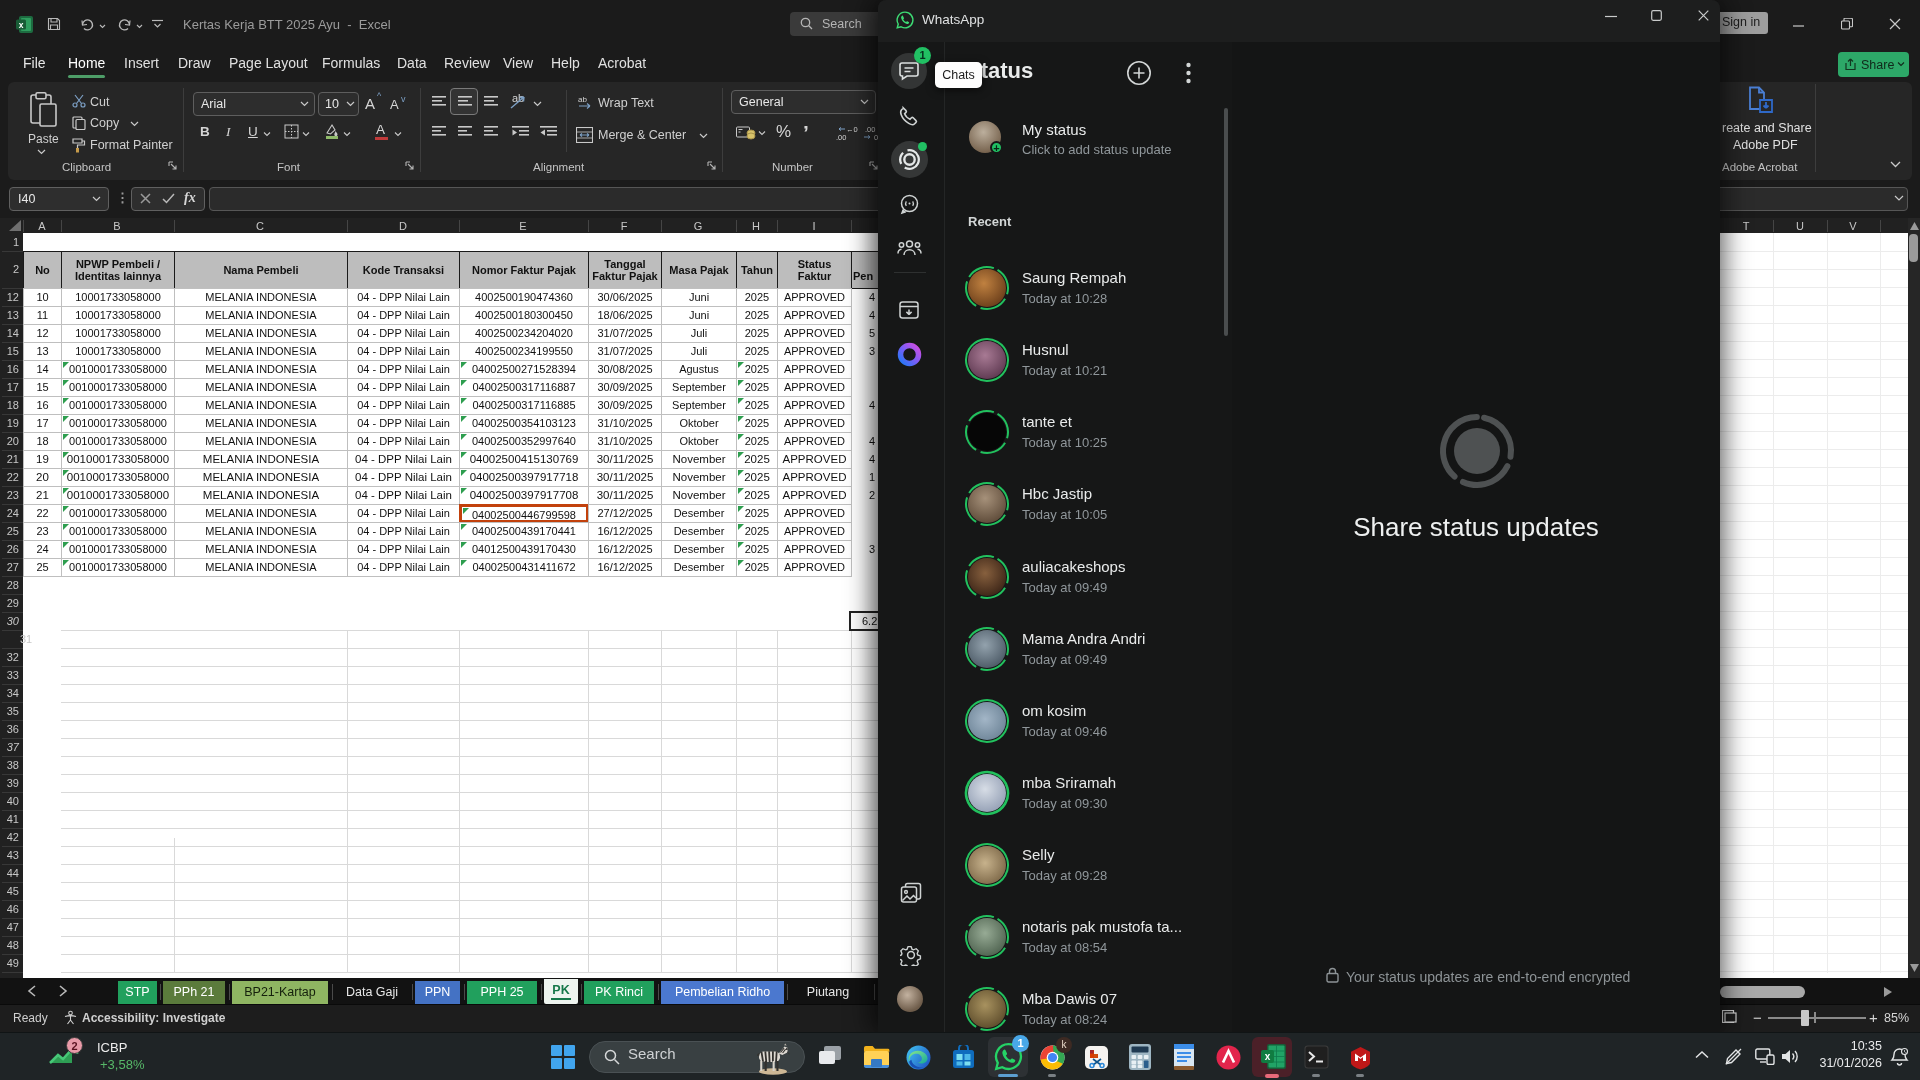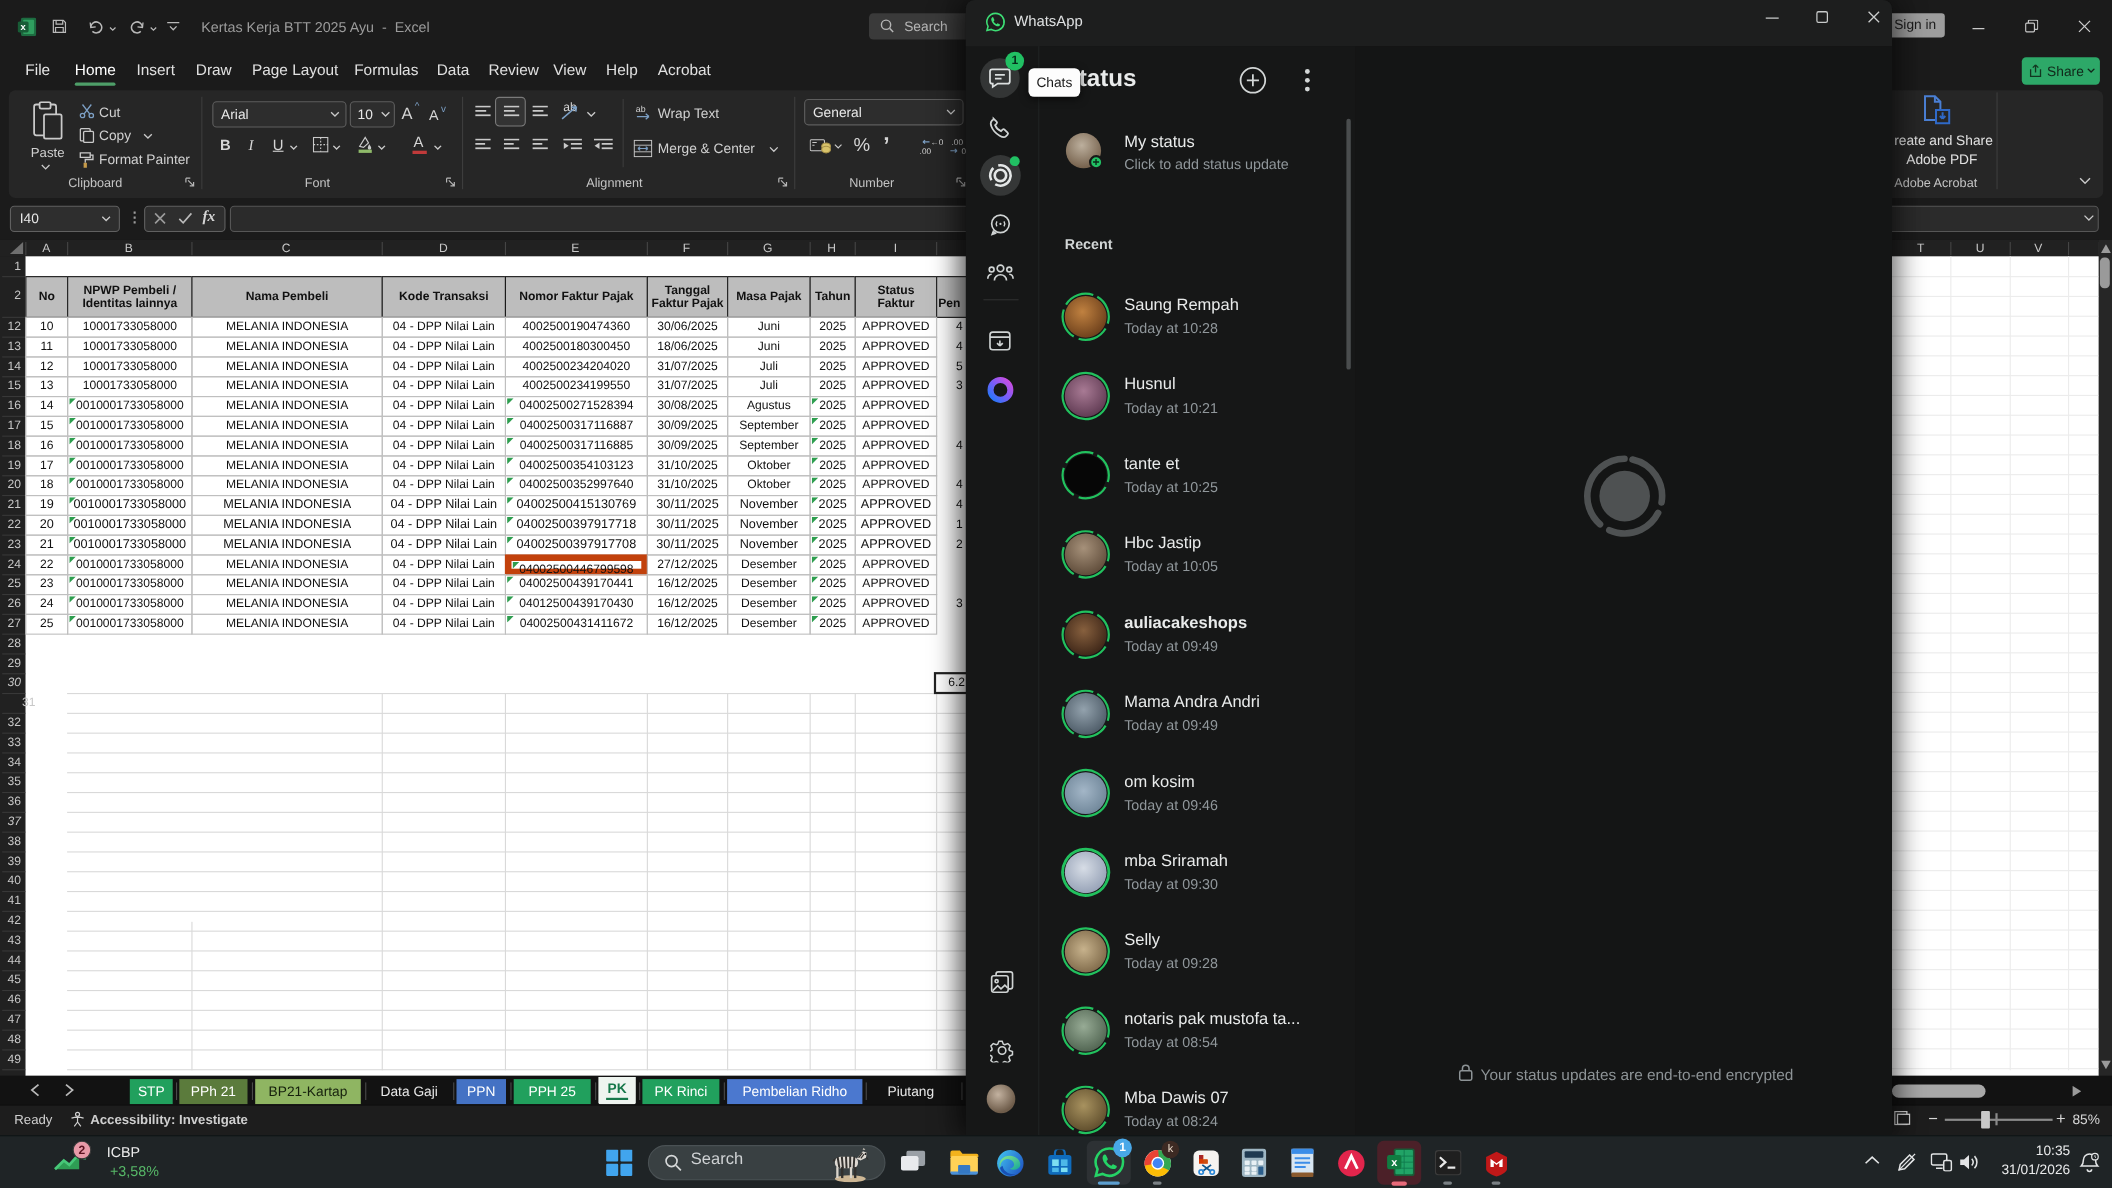--- a/index.html
+++ b/index.html
@@ -664,21 +664,21 @@
         <path d="M0 0 H6 L0 6 z" fill="#2e9e4f"></path>
       </svg>2025</div>
 <div class="abs" style="left:777px;top:486px;width:75px;height:19px;border:1px solid #bfbfbf;color:#111;font-size:11.5px;line-height:17px;text-align:center;">APPROVED</div>
 <div class="t" style="left:869px;top:486px;font-size:11px;color:#111;line-height:18px;">2</div>
 <div class="abs" style="left:23px;top:504px;width:39px;height:19px;border:1px solid #bfbfbf;color:#111;font-size:11px;line-height:17px;text-align:center;">22</div>
 <div class="abs" style="left:61px;top:504px;width:114px;height:19px;border:1px solid #bfbfbf;color:#111;font-size:11px;line-height:17px;text-align:center;"><svg class="abs" style="left:1px;top:1px" width="6" height="6" viewBox="0 0 6 6">
         <path d="M0 0 H6 L0 6 z" fill="#2e9e4f"></path>
       </svg>0010001733058000</div>
 <div class="abs" style="left:174px;top:504px;width:174px;height:19px;border:1px solid #bfbfbf;color:#111;font-size:11px;line-height:17px;text-align:center;">MELANIA INDONESIA</div>
 <div class="abs" style="left:347px;top:504px;width:113px;height:19px;border:1px solid #bfbfbf;color:#111;font-size:11px;line-height:17px;text-align:center;">04 - DPP Nilai Lain</div>
-<div class="abs" style="left:459px;top:504px;width:130px;height:19px;border:6px solid #c2410c;color:#111;font-size:11px;line-height:17px;text-align:center;"><svg class="abs" style="left:1px;top:1px" width="6" height="6" viewBox="0 0 6 6">
+<div class="abs" style="left:459px;top:504px;width:130px;height:19px;border:3px solid #c2410c;color:#111;font-size:11px;line-height:17px;text-align:center;"><svg class="abs" style="left:1px;top:1px" width="6" height="6" viewBox="0 0 6 6">
         <path d="M0 0 H6 L0 6 z" fill="#2e9e4f"></path>
       </svg>04002500446799598</div>
 <div class="abs" style="left:588px;top:504px;width:74px;height:19px;border:1px solid #bfbfbf;color:#111;font-size:11px;line-height:17px;text-align:center;">27/12/2025</div>
 <div class="abs" style="left:661px;top:504px;width:76px;height:19px;border:1px solid #bfbfbf;color:#111;font-size:11px;line-height:17px;text-align:center;">Desember</div>
 <div class="abs" style="left:736px;top:504px;width:42px;height:19px;border:1px solid #bfbfbf;color:#111;font-size:11px;line-height:17px;text-align:center;"><svg class="abs" style="left:1px;top:1px" width="6" height="6" viewBox="0 0 6 6">
         <path d="M0 0 H6 L0 6 z" fill="#2e9e4f"></path>
       </svg>2025</div>
 <div class="abs" style="left:777px;top:504px;width:75px;height:19px;border:1px solid #bfbfbf;color:#111;font-size:11px;line-height:17px;text-align:center;">APPROVED</div>
 <div class="abs" style="left:23px;top:522px;width:39px;height:19px;border:1px solid #bfbfbf;color:#111;font-size:11px;line-height:17px;text-align:center;">23</div>
 <div class="abs" style="left:61px;top:522px;width:114px;height:19px;border:1px solid #bfbfbf;color:#111;font-size:11px;line-height:17px;text-align:center;"><svg class="abs" style="left:1px;top:1px" width="6" height="6" viewBox="0 0 6 6">
@@ -911,21 +911,21 @@
 <div class="abs" style="left:90px;top:485px;width:38px;height:38px;border-radius:50%;background:radial-gradient(circle at 45% 35%,#a6917a,#5f4c3a 78%);"></div>
 <svg class="abs" style="left:86px;top:481px" width="46" height="46" viewBox="0 0 46 46" fill="none">
       <circle cx="23" cy="23" r="21" stroke="#22c15e" stroke-width="2" stroke-dasharray="28 5" transform="rotate(-60 23 23)"></circle>
     </svg>
 <div class="t" style="left:144px;top:485px;font-size:15px;color:#e9ebeb;">Hbc Jastip</div>
 <div class="t" style="left:144px;top:507px;font-size:13px;color:#90979b;">Today at 10:05</div>
 <div class="abs" style="left:90px;top:558px;width:38px;height:38px;border-radius:50%;background:radial-gradient(circle at 45% 40%,#87603e,#3c2517 78%);"></div>
 <svg class="abs" style="left:86px;top:554px" width="46" height="46" viewBox="0 0 46 46" fill="none">
       <circle cx="23" cy="23" r="21" stroke="#22c15e" stroke-width="2" stroke-dasharray="28 5" transform="rotate(-60 23 23)"></circle>
     </svg>
-<div class="t" style="left:144px;top:558px;font-size:15px;color:#e9ebeb;font-weight:bold;">auliacakeshops</div>
+<div class="t" style="left:144px;top:558px;font-size:15px;color:#e9ebeb;">auliacakeshops</div>
 <div class="t" style="left:144px;top:580px;font-size:13px;color:#90979b;">Today at 09:49</div>
 <div class="abs" style="left:90px;top:630px;width:38px;height:38px;border-radius:50%;background:radial-gradient(circle at 45% 40%,#93a2ad,#4c5a66 78%);"></div>
 <svg class="abs" style="left:86px;top:626px" width="46" height="46" viewBox="0 0 46 46" fill="none">
       <circle cx="23" cy="23" r="21" stroke="#22c15e" stroke-width="2" stroke-dasharray="28 5" transform="rotate(-60 23 23)"></circle>
     </svg>
 <div class="t" style="left:144px;top:630px;font-size:15px;color:#e9ebeb;">Mama Andra Andri</div>
 <div class="t" style="left:144px;top:652px;font-size:13px;color:#90979b;">Today at 09:49</div>
 <div class="abs" style="left:90px;top:702px;width:38px;height:38px;border-radius:50%;background:radial-gradient(circle at 45% 45%,#a3b6c7,#6e8598 78%);"></div>
 <svg class="abs" style="left:86px;top:698px" width="46" height="46" viewBox="0 0 46 46" fill="none">
       <circle cx="23" cy="23" r="21" stroke="#22c15e" stroke-width="2" transform="rotate(-60 23 23)"></circle>
@@ -955,20 +955,21 @@
       <circle cx="23" cy="23" r="21" stroke="#22c15e" stroke-width="2" stroke-dasharray="28 5" transform="rotate(-60 23 23)"></circle>
     </svg>
 <div class="t" style="left:144px;top:990px;font-size:15px;color:#e9ebeb;">Mba Dawis 07</div>
 <div class="t" style="left:144px;top:1012px;font-size:13px;color:#90979b;">Today at 08:24</div>
 <div class="abs" style="left:354px;top:42px;width:488px;height:990px;background:#141515;"></div>
 
 <svg class="abs" style="left:558px;top:410px" width="82" height="82" viewBox="0 0 82 82" fill="none">
  <circle cx="41" cy="41" r="23" fill="#4e5152"></circle>
  <circle cx="41" cy="41" r="34" stroke="#4e5152" stroke-width="6" stroke-dasharray="52 10 52 10 82 10" stroke-linecap="round" transform="rotate(-78 41 41)"></circle>
 </svg>
+<div class="t" style="left:354px;top:512px;width:488px;text-align:center;font-size:26px;color:#eef0f0;">Share status updates</div>
 <svg class="abs" style="left:448px;top:967px" width="13" height="16" viewBox="0 0 13 16" fill="none" stroke="#8d9396" stroke-width="1.4">
  <rect x="1" y="6.5" width="11" height="8.5" rx="1.5"></rect>
       <path d="M3.5 6.5 V4.5 a3 3 0 0 1 6 0 V6.5"></path>
 </svg>
 <div class="t" style="left:468px;top:969px;font-size:14px;color:#8d9396;">Your status updates are end-to-end encrypted</div>
 
 </div>
 <div id="taskbar">
 
 <svg class="abs" style="left:48px;top:8px" width="34" height="32" viewBox="0 0 34 32">

